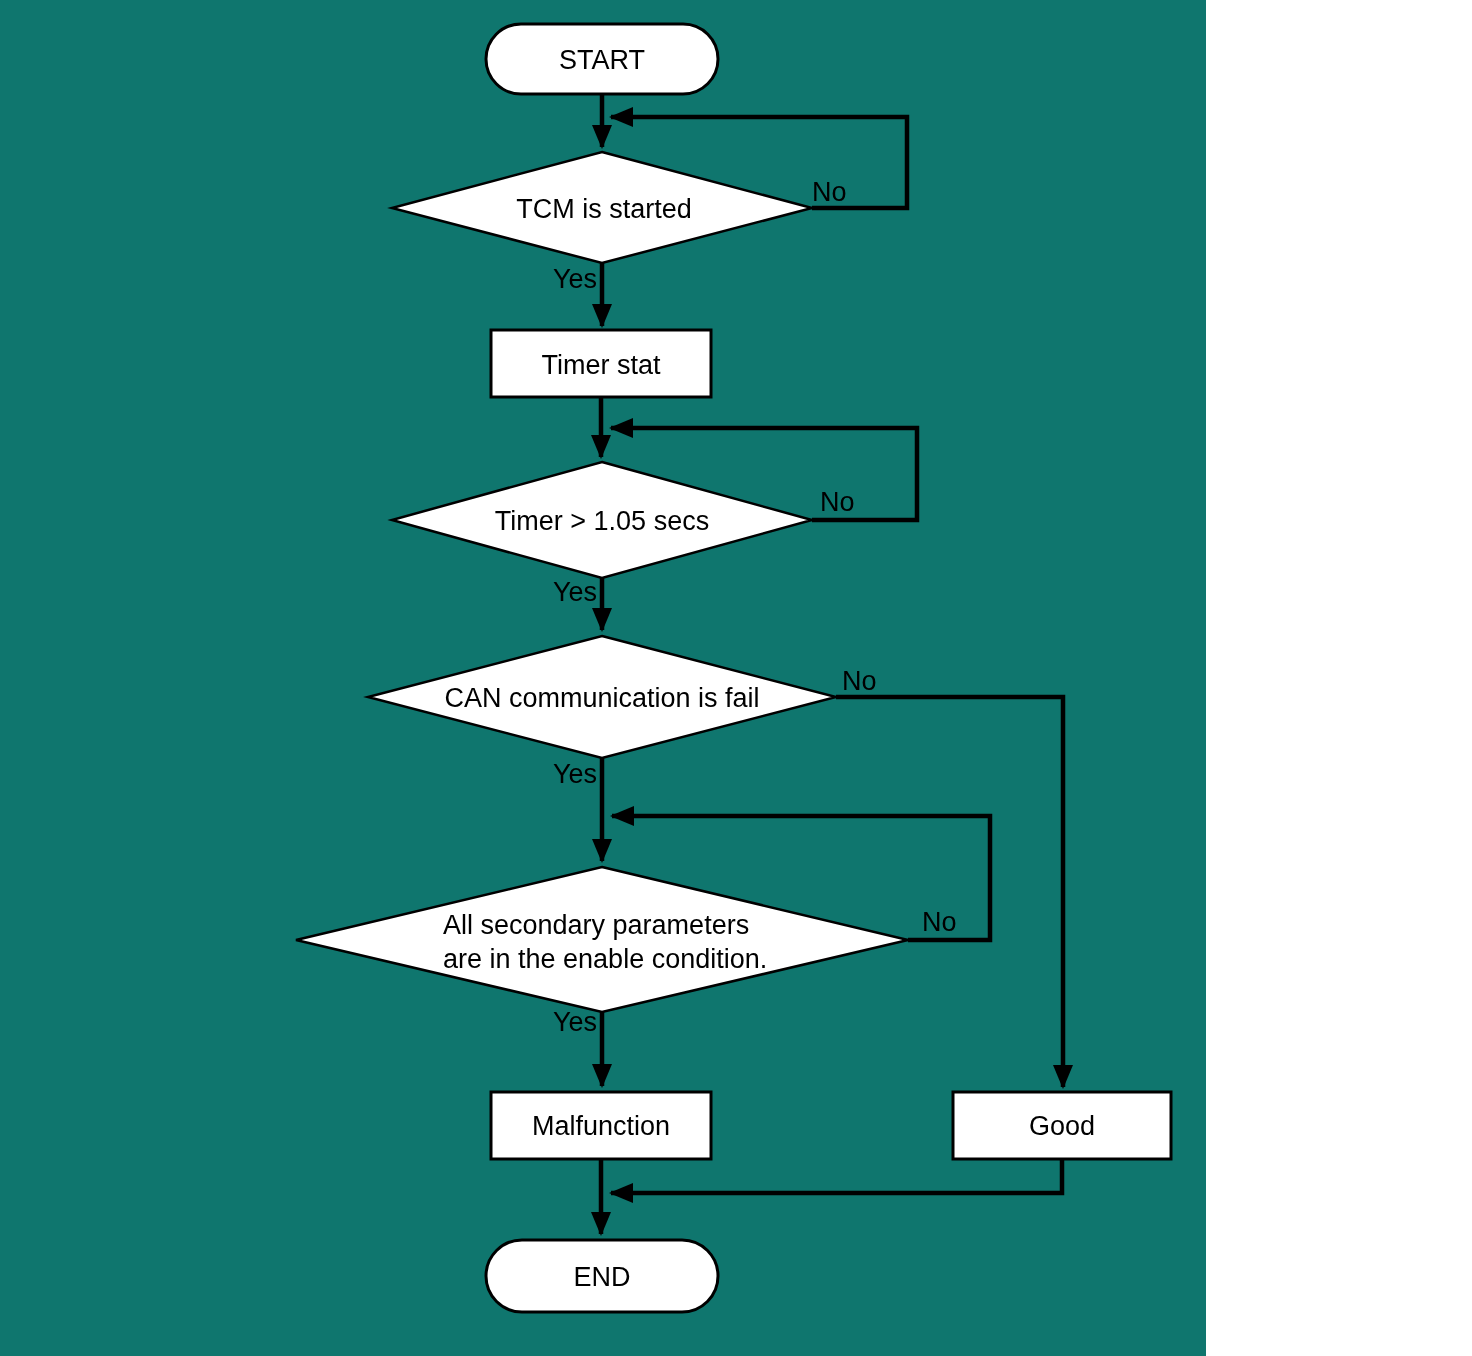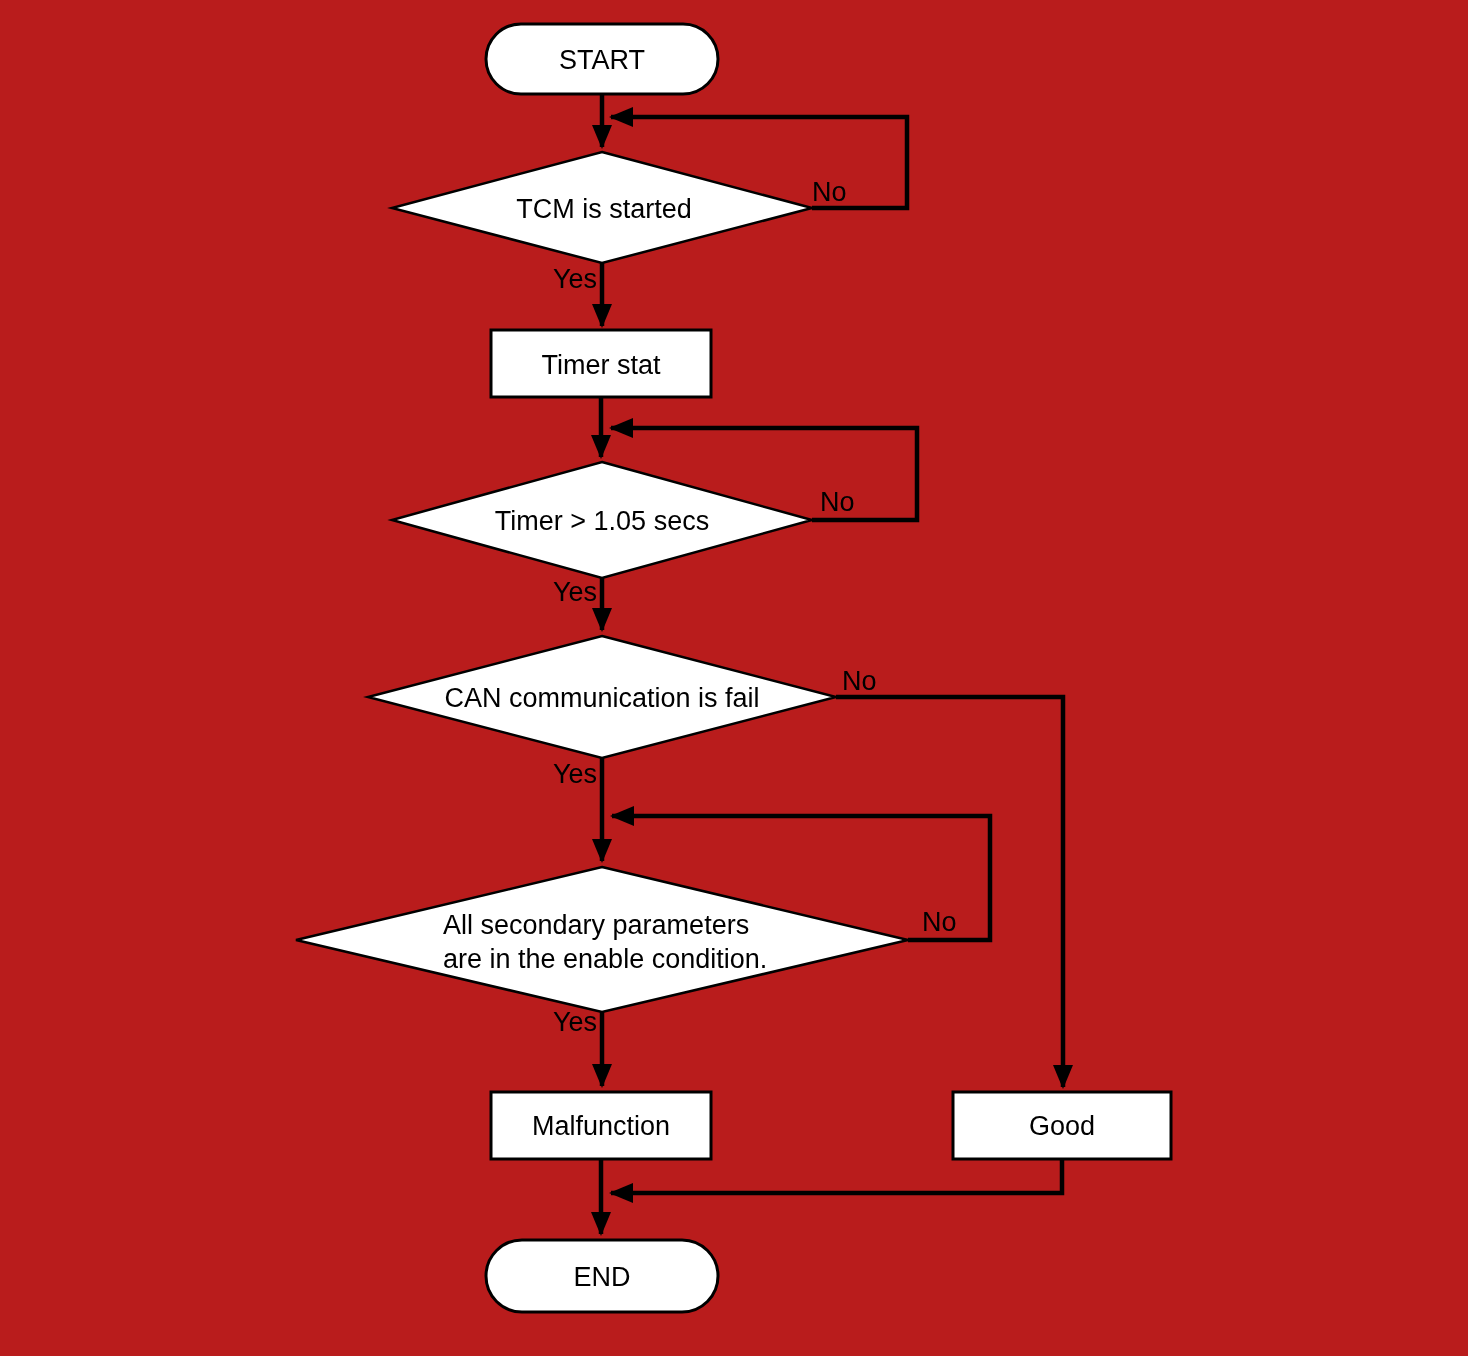--- a/index.html
+++ b/index.html
@@ -1,23 +1,23 @@
 <!DOCTYPE html>
 <html><head>
 <meta charset="utf-8">
 <style>
   html, body {
     margin: 0;
     padding: 0;
     background: #ffffff;
   }
   .canvas-wrap {
-    width: 1468px;
+    width: 1206px;
     height: 1356px;
-    background: #b91c1c;
+    background: #0f766e;
     position: relative;
   }
   svg {
     display: block;
     font-family: "Liberation Sans", "DejaVu Sans", sans-serif;
   }
   .shape {
     fill: #ffffff;
     stroke: #000000;
   }

